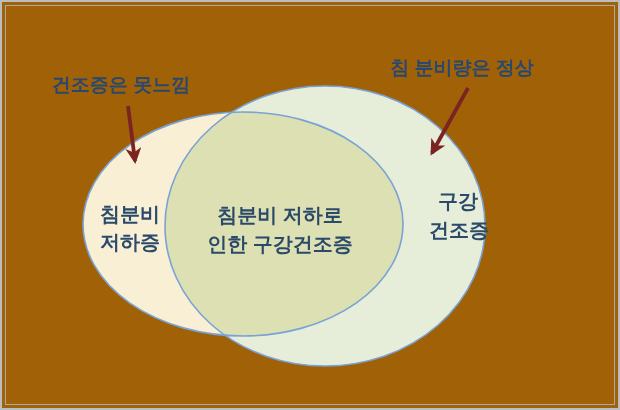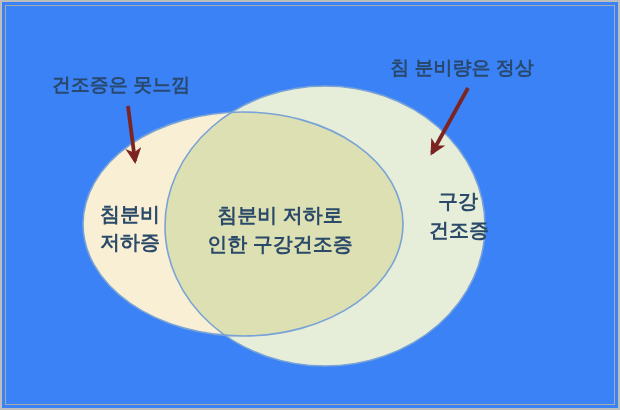--- a/index.html
+++ b/index.html
@@ -5,21 +5,21 @@
   html, body {
     margin: 0;
     padding: 0;
     background: #ffffff;
     font-family: "Liberation Sans", sans-serif;
   }
   .page {
     position: relative;
     width: 620px;
     height: 410px;
-    background: #3b82f6;
+    background: #a16207;
     overflow: hidden;
   }
   .outer-frame {
     position: absolute;
     inset: 0;
     border: 2px solid #bbbdbf;
     box-sizing: border-box;
     pointer-events: none;
   }
   .inner-frame {

